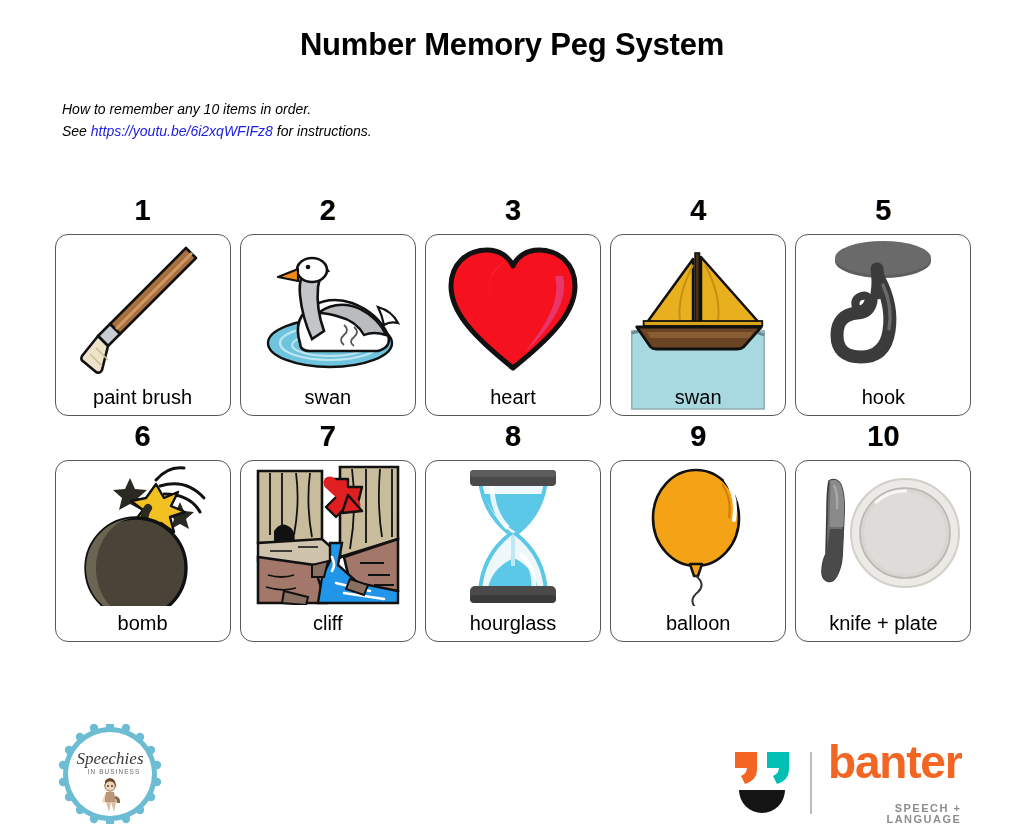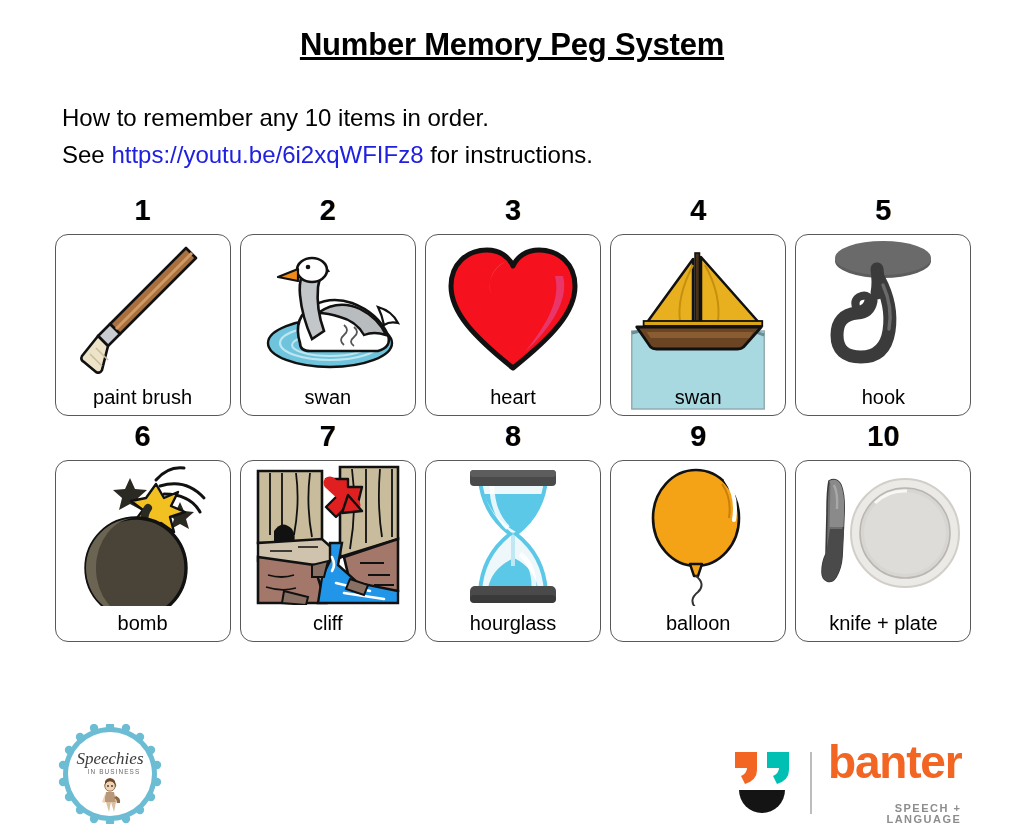--- a/index.html
+++ b/index.html
@@ -17,26 +17,26 @@
   }
 
   
   .page-title {
     text-align: center;
     font-size: 31px;
     font-weight: bold;
     letter-spacing: -0.2px;
     margin: 26px 0 0 0;
     line-height: 1.2;
-    text-decoration: underline;
   }
   .intro {
     margin: 36px 0 0 62px;
-    font-size: 24px;
+    font-size: 14px;
     line-height: 1.55;
+    font-style: italic;
   }
   .intro-line { white-space: nowrap; }
   .link {
     color: #2020e0;
     text-decoration: none;
   }
 
   
   .grid {
     position: absolute;

